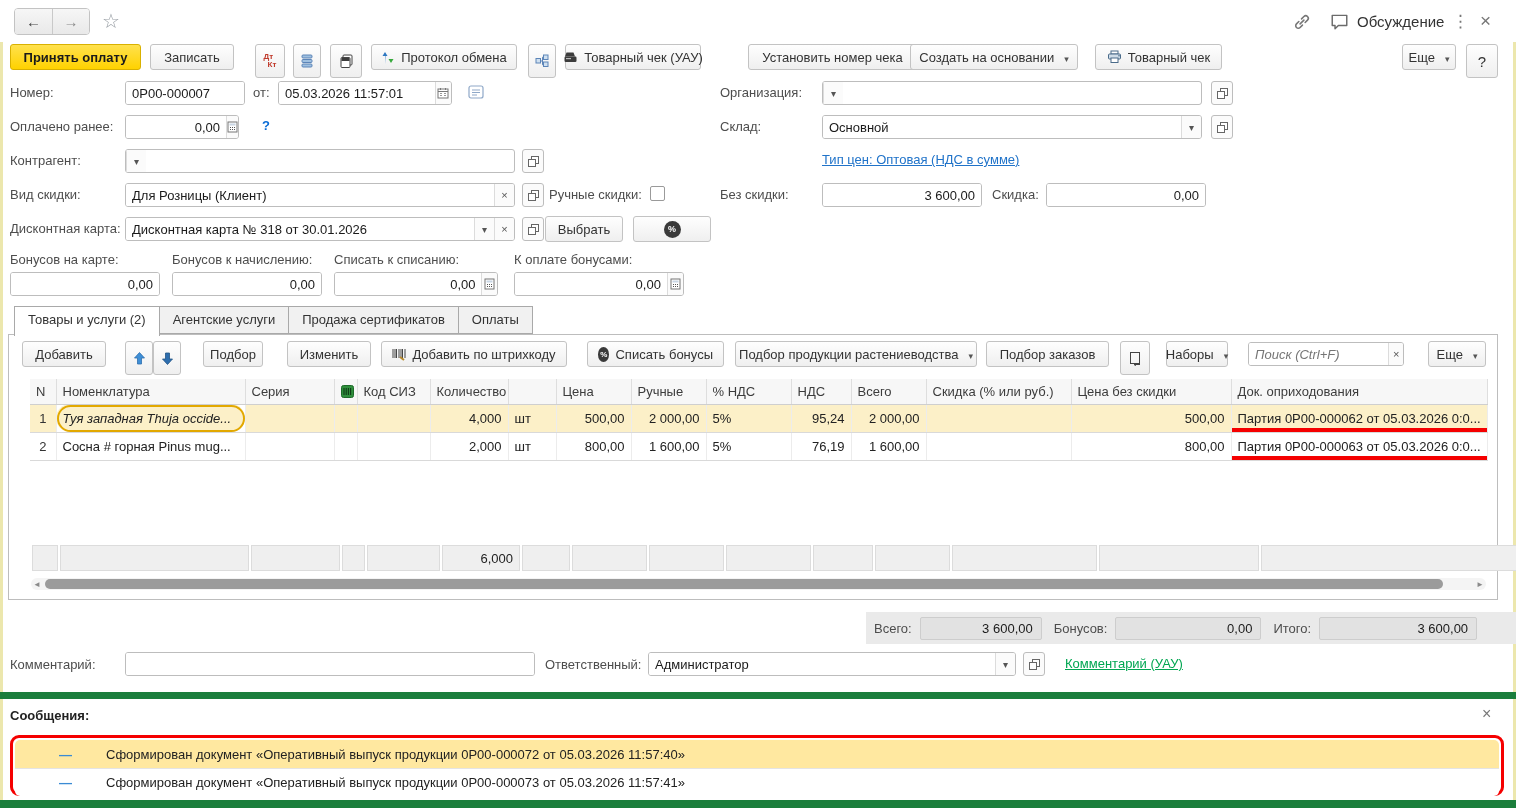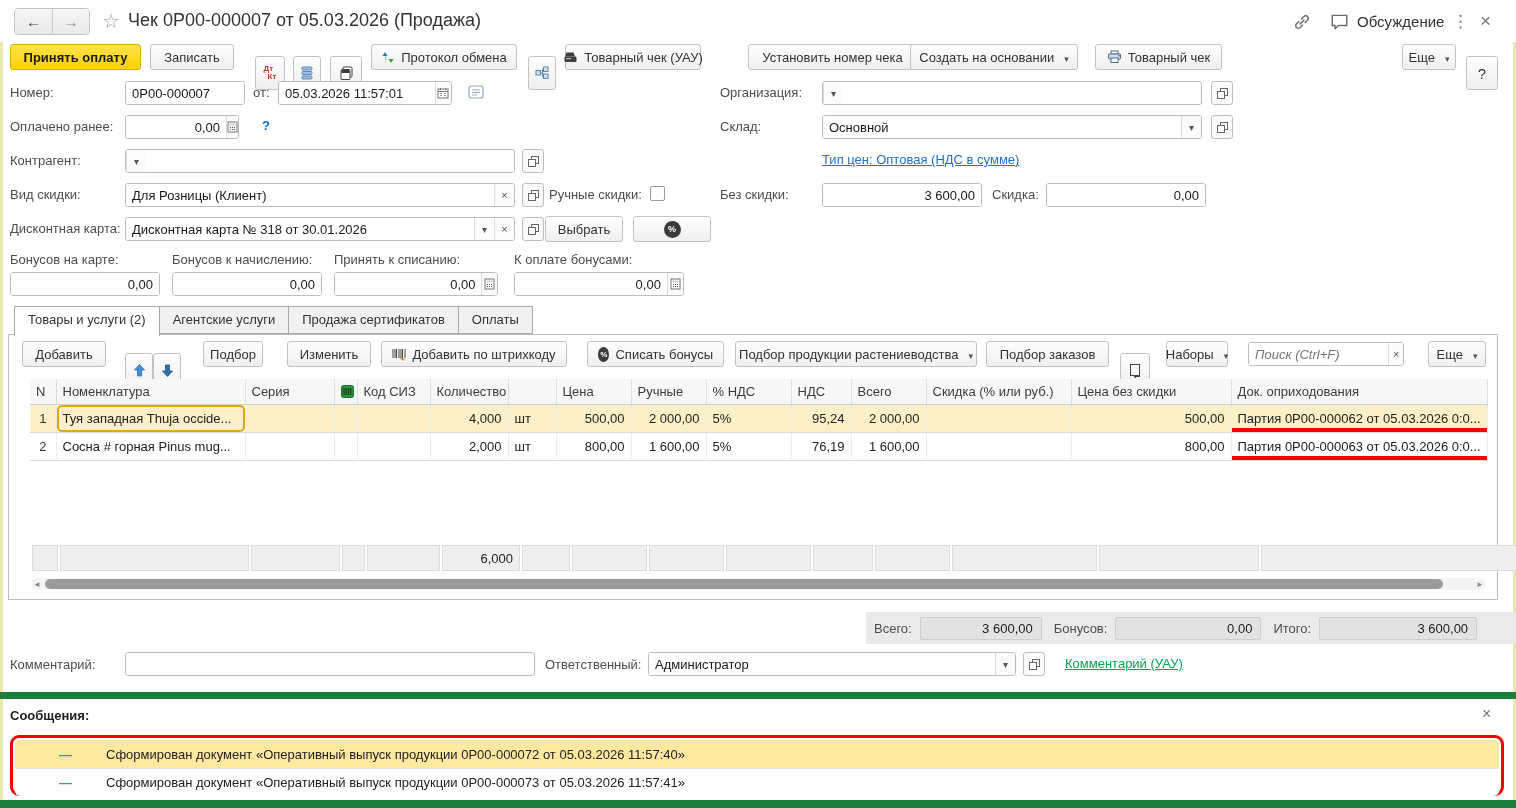--- a/index.html
+++ b/index.html
@@ -7,21 +7,21 @@
   body { font-family:"Liberation Sans", sans-serif; font-size:13px; color:#222; }
   .app { position:relative; width:1516px; height:808px; background:#fff; overflow:hidden; }
   .abs { position:absolute; }
 
   
   .btn { display:inline-flex; align-items:center; justify-content:center; gap:6px;
          height:26px; padding:0 10px; background:linear-gradient(#fefefe,#efefef);
          border:1px solid #c3c3c3; border-radius:3px; color:#333; white-space:nowrap; cursor:default; }
   .btn-yellow { background:linear-gradient(#ffe14d,#ffd200); border-color:#d9b100; font-weight:bold; color:#1a1a1a; }
   .btn .caret::after { content:"▾"; font-size:9px; color:#555; margin-left:4px; }
-  .icon-btn { padding:16px 6px; min-width:28px;margin-top:12px; }
+  .icon-btn { padding:16px 6px; min-width:28px; }
   .lbl { color:#4d4d4d; white-space:nowrap; }
   .group { display:inline-flex; align-items:stretch; height:24px; border:1px solid #bdbdbd; border-radius:3px; background:#fff; overflow:hidden; }
   .group input { border:none; outline:none; height:100%; padding:0 6px; font:13px "Liberation Sans",sans-serif; color:#1a1a1a; flex:1 1 auto; min-width:0; background:#fff; }
   .group input.num { text-align:right; }
   .seg { display:flex; align-items:center; justify-content:center; width:20px; border-left:1px solid #dcdcdc; background:#fbfbfb; color:#555; font-size:10px; }
   .ext-btn { display:inline-flex; align-items:center; justify-content:center; width:22px; height:24px;
              border:1px solid #bdbdbd; border-radius:3px; background:#fbfbfb; margin-left:3px; }
   .link-blue { color:#2073c9; text-decoration:underline; white-space:nowrap; }
   .link-green { color:#00a651; text-decoration:underline; white-space:nowrap; }
   .qmark { color:#0a6cd6; font-weight:bold; }
@@ -43,21 +43,21 @@
   
   .frame { border:1px solid #bdbdbd; background:#fff; }
   table.grid { border-collapse:collapse; table-layout:fixed; width:1457px; font-size:13px; }
   table.grid th { background:#f7f7f7; color:#3c3c3c; font-weight:normal; text-align:left;
                   border-bottom:1px solid #cfcfcf; border-right:1px solid #dedede; padding:4px 6px; height:25px; overflow:hidden; white-space:nowrap; }
   table.grid td { border-bottom:1px solid #d9d9d9; border-right:1px solid #ececec; padding:4px 6px; height:28px;
                   overflow:hidden; white-space:nowrap; position:relative; }
   tr.sel td { background:#fcf0c8; }
   td.num, th.num { text-align:right; }
   td.ncol { text-align:center; color:#333; }
-  .active-cell { box-shadow:inset 0 0 0 2px #e2a800; border-radius:5px; background:#fdf3c2; }
+  .active-cell { box-shadow:inset 0 0 0 2px #e2a800; border-radius:14px; background:#fdf3c2;font-style:italic; }
   .red-under { position:absolute; left:0; right:0; bottom:0; height:4px; background:#f50000; }
   table.ftr { border-collapse:separate; border-spacing:2px 0; table-layout:fixed; width:1457px; }
   table.ftr td { background:#efefef; border:1px solid #dcdcdc; height:26px; padding:4px 6px; white-space:nowrap; }
   table.ftr td.num { text-align:right; }
 
   
   .hscroll { background:#f4f4f4; border-radius:6px; display:flex; align-items:center; }
   .hthumb { background:#9b9b9b; border-radius:5px; height:10px; }
   .sarrow { color:#8a8a8a; font-size:8px; width:12px; text-align:center; }
 
@@ -83,21 +83,20 @@
 <div class="app">
 
   <div class="abs side-stripe" style="left:0;top:42px;height:758px"></div>
   <div class="abs side-stripe" style="left:1513px;top:42px;height:758px"></div>
 
   <div class="abs nav-group" style="left:14px;top:8px">
     <div class="nb" style="color:#444">←</div>
     <div class="nb" style="color:#8b8b8b">→</div>
   </div>
   <div class="abs star" style="left:102px;top:9px">☆</div>
-  <div class="abs page-title" style="left:128px;top:10px">Чек 0Р00-000007 от 05.03.2026 (Продажа)</div>
 
   <div class="abs" style="left:1293px;top:13px">
     <svg width="18" height="18" viewBox="0 0 16 16">
         <path d="M6.3 9.7l3.4-3.4M5.2 7.6L3.1 9.7a2.2 2.2 0 103.2 3.2l2.1-2.1M10.8 8.4l2.1-2.1a2.2 2.2 0 10-3.2-3.2L7.6 5.2" stroke="#777" stroke-width="1.4" fill="none" stroke-linecap="round"></path>
       </svg>
   </div>
   <div class="abs" style="left:1330px;top:13px;display:flex;align-items:center;gap:8px">
     <span>
       <svg width="19" height="17" viewBox="0 0 17 15">
           <path d="M2 2h13v9H7.5L4.5 14v-3H2z" fill="none" stroke="#6b6b6b" stroke-width="1.3" stroke-linejoin="round"></path>
@@ -312,21 +311,21 @@
     </div>
 
   <span class="abs lbl" style="left:10px;top:252px">Бонусов на карте:</span>
   <div class="abs group" style="left:10px;top:272px;width:150px">
     <input class="num" value="0,00" style="">
   </div>
   <span class="abs lbl" style="left:172px;top:252px">Бонусов к начислению:</span>
   <div class="abs group" style="left:172px;top:272px;width:150px">
     <input class="num" value="0,00" style="">
   </div>
-  <span class="abs lbl" style="left:334px;top:252px">Принять к списанию:</span>
+  <span class="abs lbl" style="left:334px;top:252px">Списать к списанию:</span>
   <div class="abs group" style="left:334px;top:272px;width:164px">
     <input class="num" value="0,00" style="">
     <span class="seg">
         <svg width="11" height="12" viewBox="0 0 11 12">
           <rect x="1" y="1" width="9" height="10" fill="#fff" stroke="#777"></rect>
           <rect x="2.5" y="2.5" width="6" height="2" fill="#c9d6e4"></rect>
           <path d="M3 6.5h1M5 6.5h1M7 6.5h1M3 8.5h1M5 8.5h1M7 8.5h1" stroke="#555"></path>
         </svg>
       </span>
   </div>

